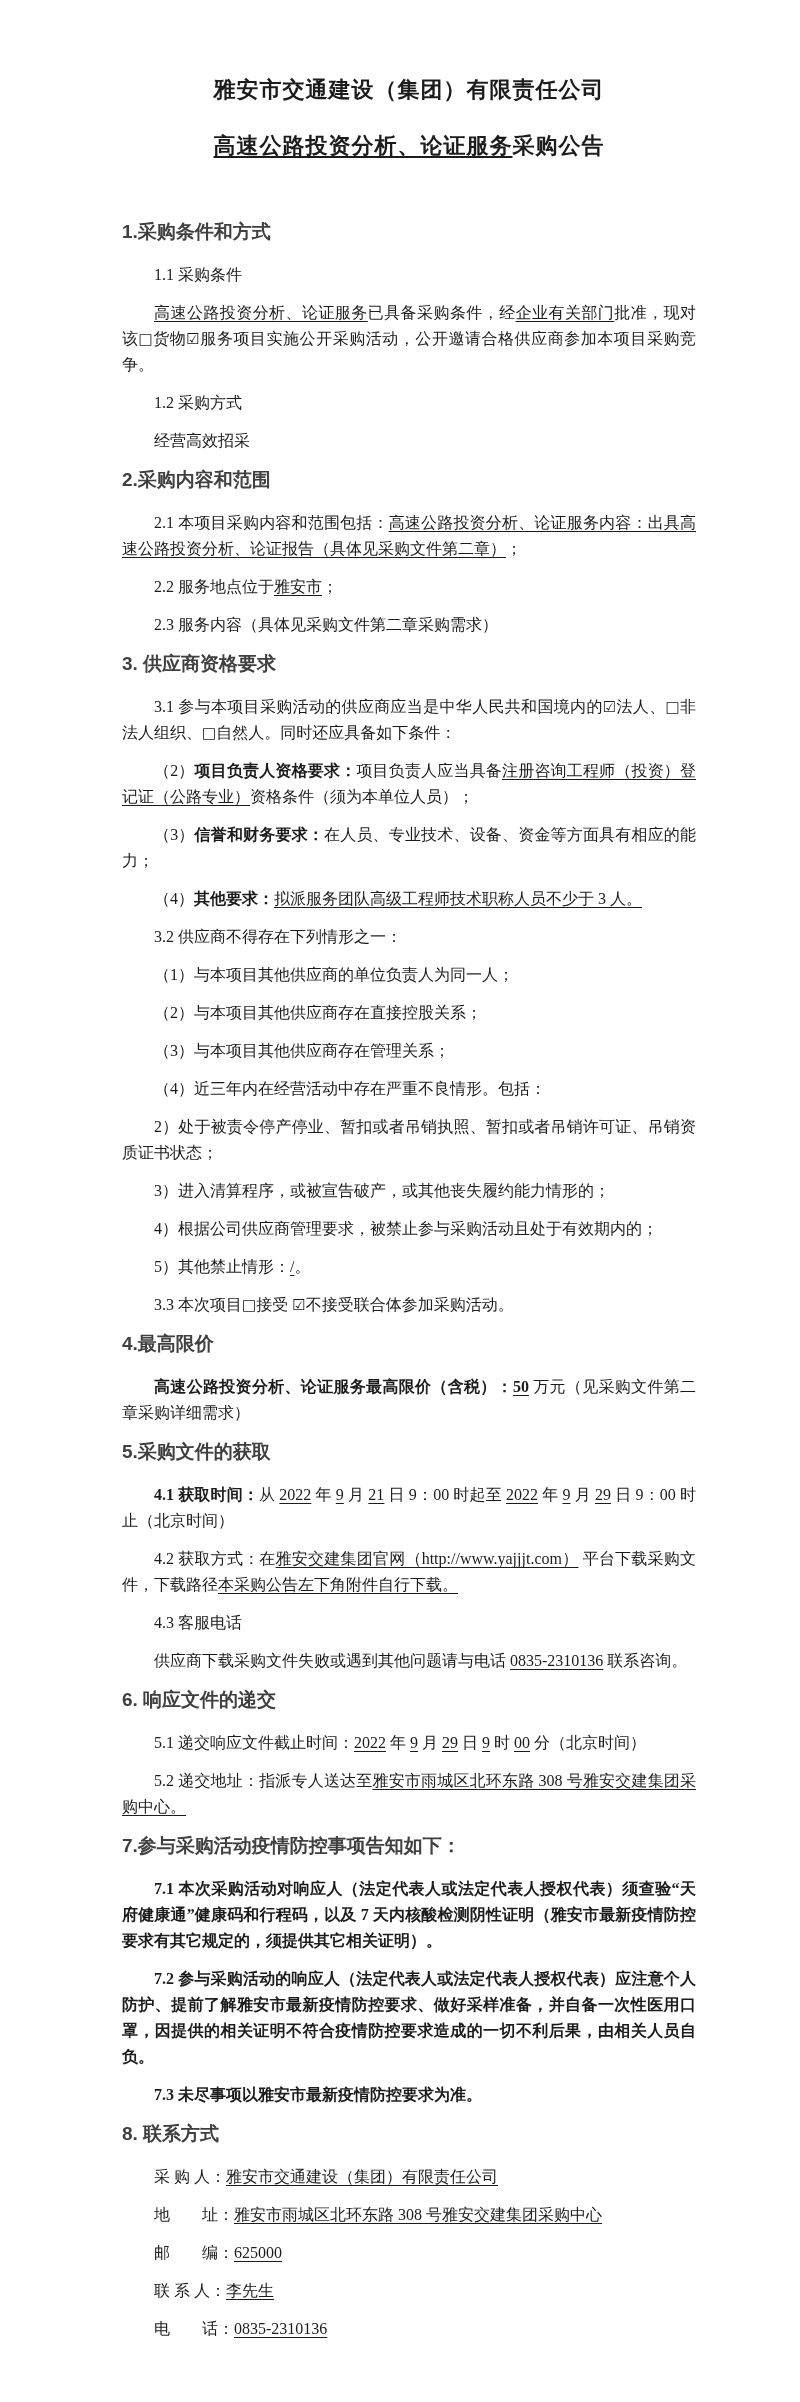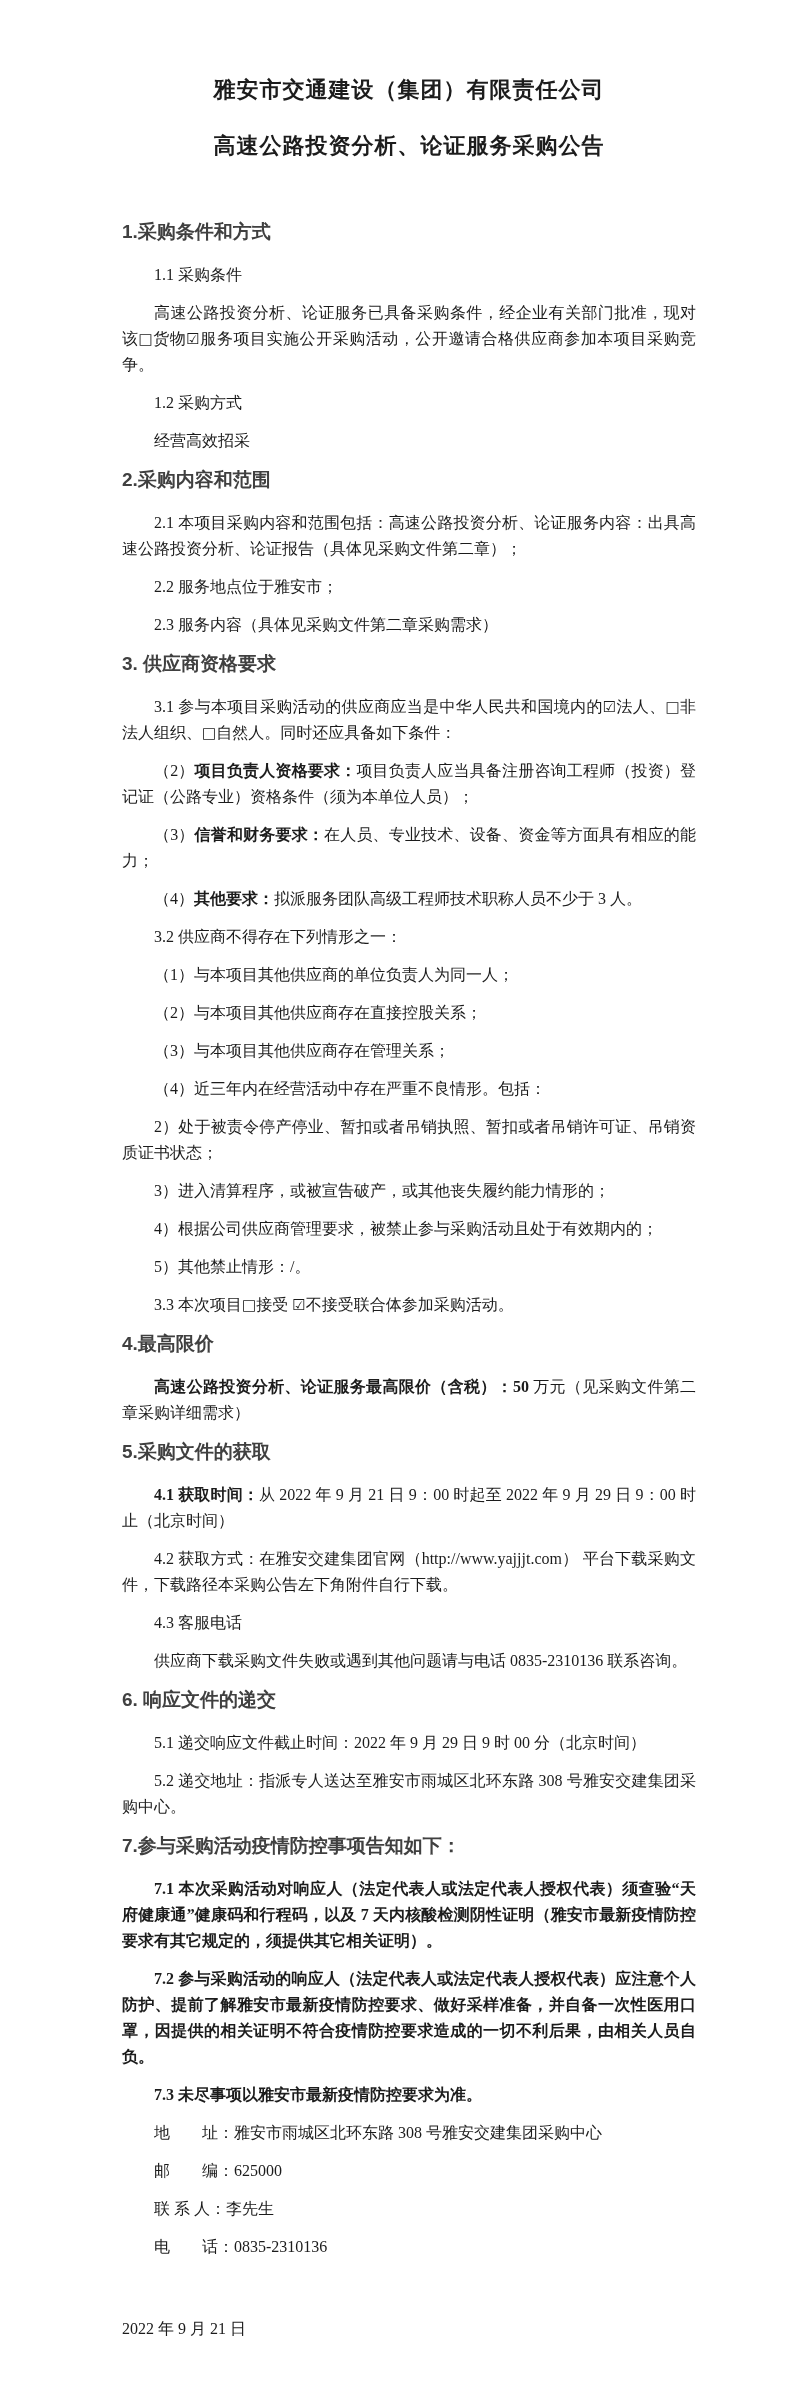--- a/index.html
+++ b/index.html
@@ -47,20 +47,21 @@
     text-align: justify;
   }
   p.para-bold { font-weight: bold; }
   p.date {
     margin: 56px 0 0 0;
     line-height: 26px;
     text-indent: 0;
     padding-right: 100px;
   }
   .u {
+    text-decoration: underline;
     text-underline-offset: 3px;
   }
   .b { font-weight: bold; }
   span[data-name*="checkbox"] {
     font-family: "DejaVu Sans", sans-serif;
     font-size: 15px;
   }
 </style>
 </head>
 <body>
@@ -100,19 +101,21 @@
       <p class="para" data-name="para-5-method"><span data-name="text-run">4.2 获取方式：在</span><span class="u" data-name="text-run">雅安交建集团官网（http://www.yajjjt.com）</span><span data-name="text-run"> 平台下载采购文件，下载路径</span><span class="u" data-name="text-run">本采购公告左下角附件自行下载。</span></p>
       <p class="para" data-name="para-5-service-phone-label"><span data-name="text-run">4.3 客服电话</span></p>
       <p class="para" data-name="para-5-service-phone-body"><span data-name="text-run">供应商下载采购文件失败或遇到其他问题请与电话 </span><span class="u" data-name="text-run">0835-2310136</span><span data-name="text-run"> 联系咨询。</span></p>
       <h2 class="heading" data-name="heading-6-submission"><span data-name="text-run">6. 响应文件的递交</span></h2>
       <p class="para" data-name="para-6-deadline"><span data-name="text-run">5.1 递交响应文件截止时间：</span><span class="u" data-name="text-run">2022</span><span data-name="text-run"> 年 </span><span class="u" data-name="text-run">9</span><span data-name="text-run"> 月 </span><span class="u" data-name="text-run">29</span><span data-name="text-run"> 日 </span><span class="u" data-name="text-run">9</span><span data-name="text-run"> 时 </span><span class="u" data-name="text-run">00</span><span data-name="text-run"> 分（北京时间）</span></p>
       <p class="para" data-name="para-6-address"><span data-name="text-run">5.2 递交地址：指派专人送达至</span><span class="u" data-name="text-run">雅安市雨城区北环东路 308 号雅安交建集团采购中心。</span></p>
       <h2 class="heading" data-name="heading-7-epidemic-notice"><span data-name="text-run">7.参与采购活动疫情防控事项告知如下：</span></h2>
       <p class="para para-bold" data-name="para-7-1"><span data-name="text-run">7.1 本次采购活动对响应人（法定代表人或法定代表人授权代表）须查验“天府健康通”健康码和行程码，以及 7 天内核酸检测阴性证明（雅安市最新疫情防控要求有其它规定的，须提供其它相关证明）。</span></p>
       <p class="para para-bold" data-name="para-7-2"><span data-name="text-run">7.2 参与采购活动的响应人（法定代表人或法定代表人授权代表）应注意个人防护、提前了解雅安市最新疫情防控要求、做好采样准备，并自备一次性医用口罩，因提供的相关证明不符合疫情防控要求造成的一切不利后果，由相关人员自负。</span></p>
       <p class="para para-bold" data-name="para-7-3"><span data-name="text-run">7.3 未尽事项以雅安市最新疫情防控要求为准。</span></p>
+      <h2 class="heading" data-name="heading-8-contact"><span data-name="text-run">8. 联系方式</span></h2>
+      <p class="para" data-name="contact-buyer"><span data-name="text-run">采 购 人：</span><span class="u" data-name="text-run">雅安市交通建设（集团）有限责任公司 </span></p>
       <p class="para" data-name="contact-address"><span data-name="text-run">地　　址：</span><span class="u" data-name="text-run">雅安市雨城区北环东路 308 号雅安交建集团采购中心</span></p>
       <p class="para" data-name="contact-zip"><span data-name="text-run">邮　　编：</span><span class="u" data-name="text-run">625000</span></p>
       <p class="para" data-name="contact-person"><span data-name="text-run">联 系 人：</span><span class="u" data-name="text-run">李先生 </span></p>
       <p class="para" data-name="contact-phone"><span data-name="text-run">电　　话：</span><span class="u" data-name="text-run">0835-2310136</span></p>
       <p class="date" data-name="announcement-date"><span class="u" data-name="text-run">2022</span><span data-name="text-run"> 年 </span><span class="u" data-name="text-run">9</span><span data-name="text-run"> 月 </span><span class="u" data-name="text-run">21</span><span data-name="text-run"> 日</span></p>
     </div>
 </div>
 
 </body></html>

